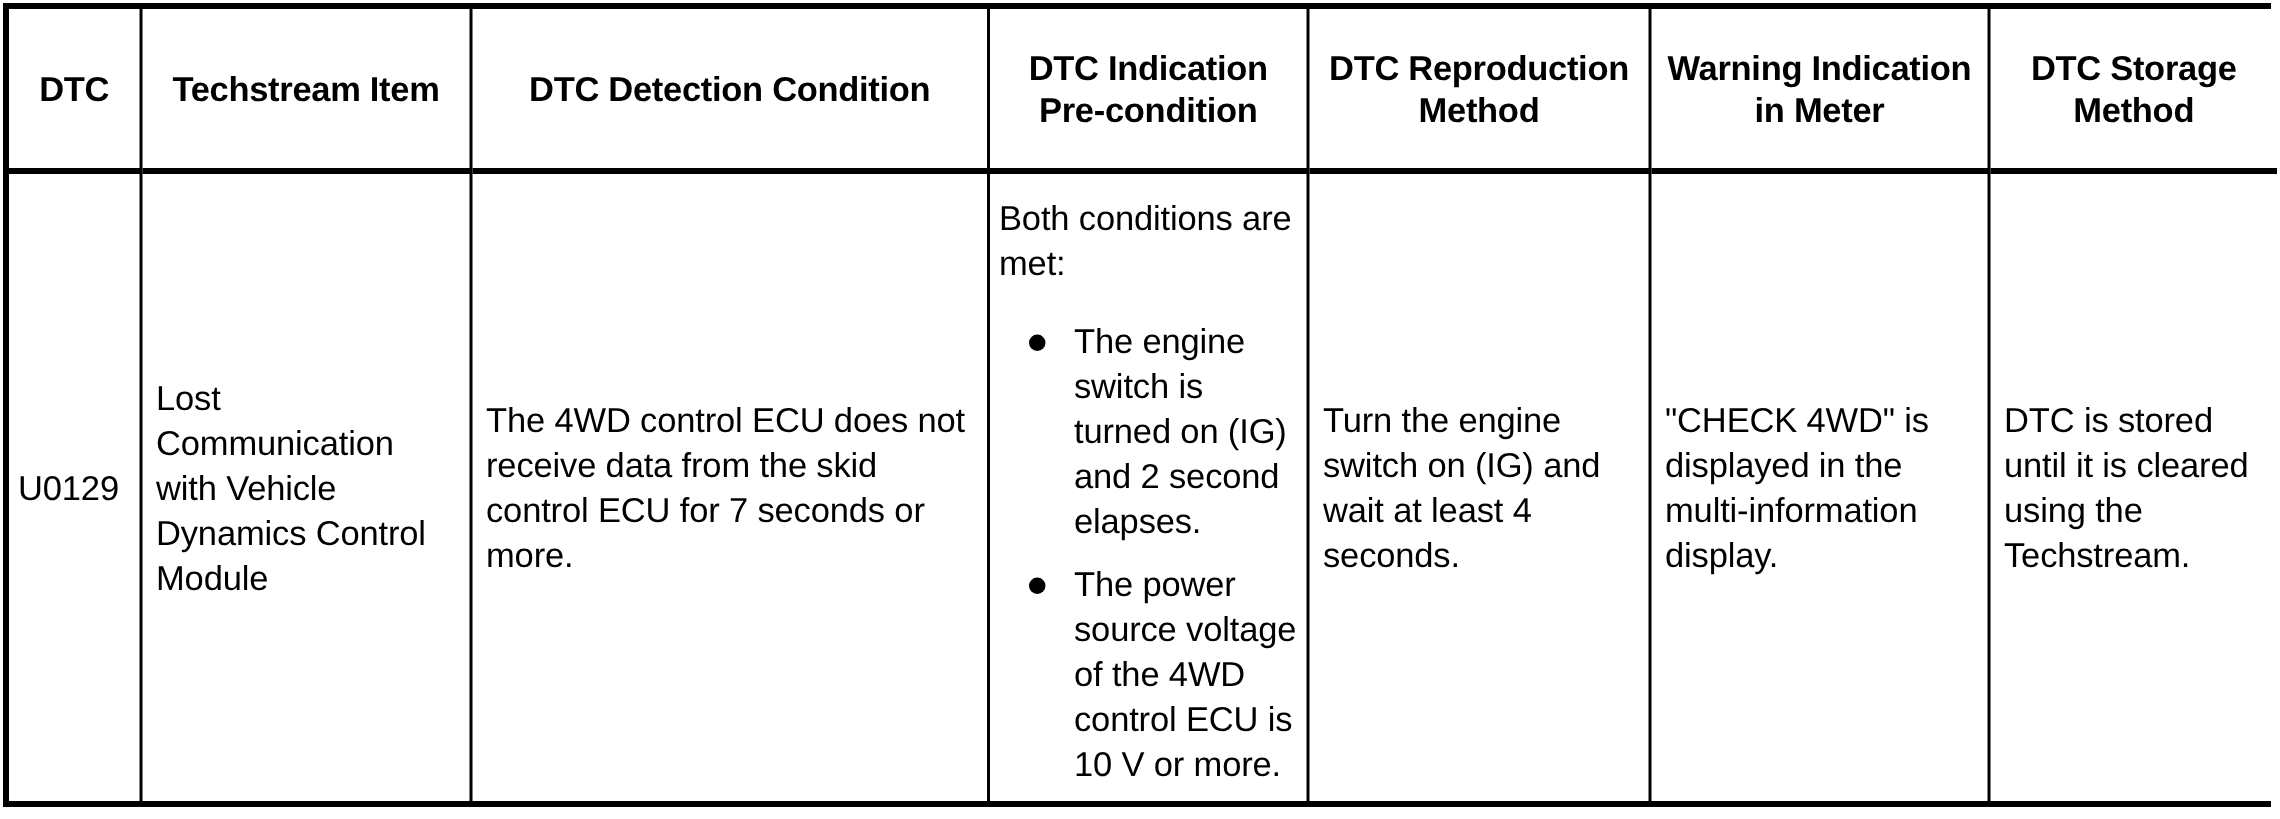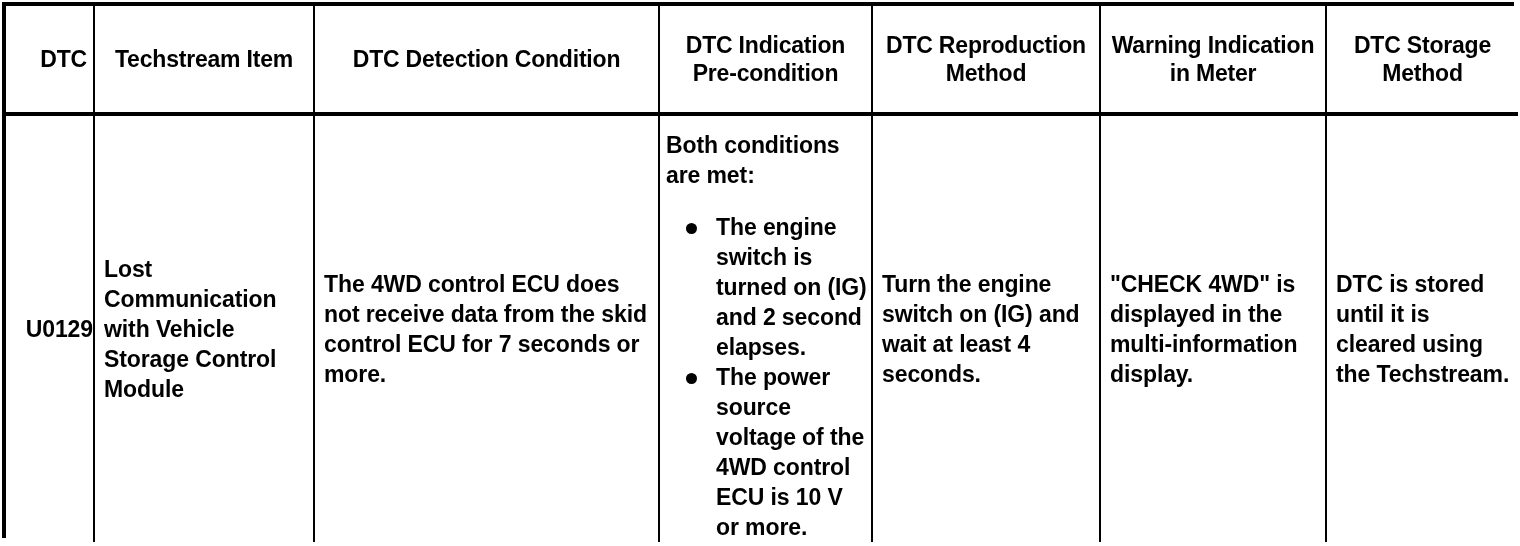--- a/index.html
+++ b/index.html
@@ -49,39 +49,39 @@
   col.c-warn       { width: 226px; }
   col.c-storage    { width: 192px; }
 
   th, td {
     border-left: 2px solid #000000;
     border-right: 2px solid #000000;
     padding: 0;
     vertical-align: middle;
     background: #ffffff;
   }
-  th:first-child, td:first-child { border-left: 0; text-align: right; }
+  th:first-child, td:first-child { border-left: 0; }
   th:last-child,  td:last-child  { border-right: 0; margin-top: 36px; }
 
   thead th {
     border-bottom: 4px solid #000000;
     height: 106px;
     text-align: center;
     font-weight: bold;
     font-size: 23px;
     line-height: 28px;
     letter-spacing: -0.2px;
   }
   thead th .hdr-txt {
     display: block;
     padding: 0 6px;
   }
 
   tbody td {
-    font-weight: bold;
+    font-weight: normal;
     font-size: 23px;
     line-height: 30px;
     letter-spacing: -0.1px;
   }
   .cell-pad-l    { padding: 0 6px 0 9px; }
 
   td.align-top   { vertical-align: top; }
 
   
   .dtc-code {
@@ -101,21 +101,21 @@
     list-style: none;
     margin: 0;
     padding: 0;
   }
   ul.pre-list > li {
     position: relative;
     padding-left: 52px;
     margin: 0 0 0 0;
   }
   ul.pre-list > li + li {
-    margin-top: 0;
+    margin-top: 12px;
   }
   ul.pre-list > li .bullet {
     position: absolute;
     left: 22px;
     top: 11px;
     width: 11px;
     height: 11px;
     border-radius: 50%;
     background: #000000;
     display: block;
@@ -163,21 +163,21 @@
             <span class="hdr-txt">DTC Storage Method</span>
           </th>
         </tr>
       </thead>
 
       <tbody>
         <tr>
 
           <td class="dtc-code">U0129</td>
 
-          <td class="cell-pad-l">Lost Communication with Vehicle Storage Control Module</td>
+          <td class="cell-pad-l">Lost Communication with Vehicle Dynamics Control Module</td>
 
           <td class="cell-pad-l">The 4WD control ECU does not receive data from the skid control ECU for 7 seconds or more.</td>
 
           <td class="align-top">
             <div class="pre-wrap">
               <p class="pre-intro">Both conditions are met:</p>
               <ul class="pre-list">
                 <li>
                   <span class="bullet"></span>
                   <span class="li-text">The engine switch is turned on (IG) and 2 second elapses.</span>

